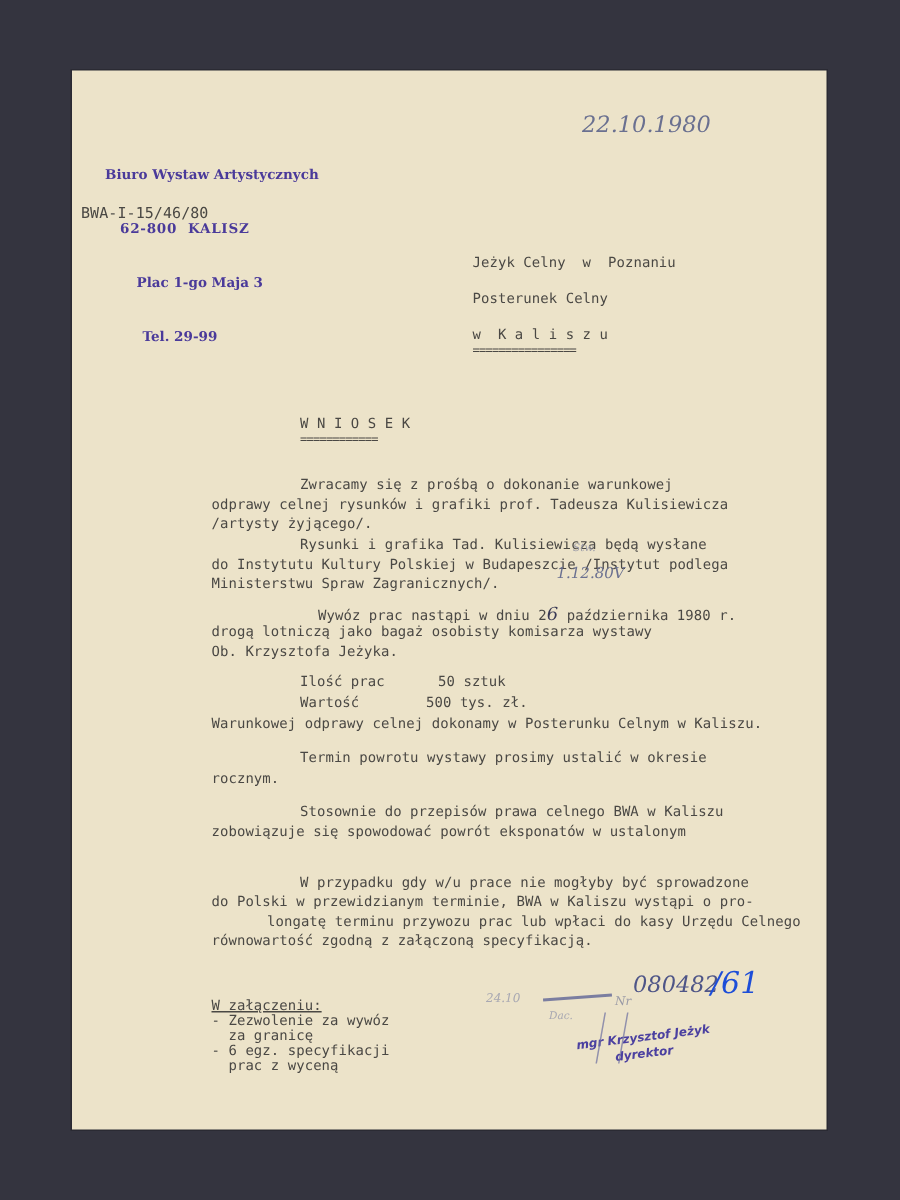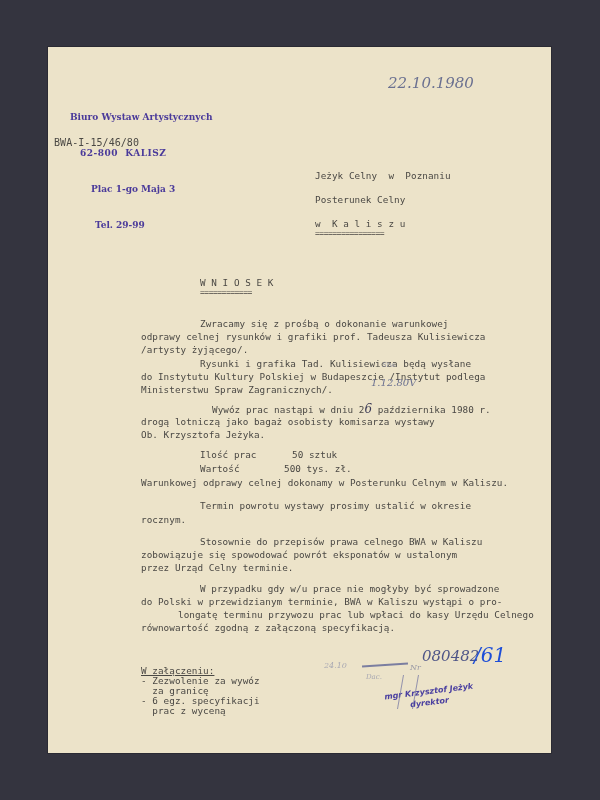--- a/index.html
+++ b/index.html
@@ -69,21 +69,20 @@
   <div class="abs type" style="left:152px; top:416px;">Wartość</div>
   <div class="abs type" style="left:236px; top:416px;">500 tys. zł.</div>
 
   <div class="abs type" style="left:93px; top:430px;">Warunkowej odprawy celnej dokonamy w Posterunku Celnym w Kaliszu.</div>
 
   <div class="abs type" style="left:152px; top:453px;">Termin powrotu wystawy prosimy ustalić w okresie</div>
   <div class="abs type" style="left:93px; top:467px;">rocznym.</div>
 
   <div class="abs type" style="left:152px; top:489px;">Stosownie do przepisów prawa celnego BWA w Kaliszu</div>
   <div class="abs type" style="left:93px; top:502px;">zobowiązuje się spowodować powrót eksponatów w ustalonym</div>
-  <div class="abs type" style="left:93px; top:515px;">przez Urząd Celny terminie.</div>
 
   <div class="abs type" style="left:152px; top:536px;">W przypadku gdy w/u prace nie mogłyby być sprowadzone</div>
   <div class="abs type" style="left:93px; top:549px;">do Polski w przewidzianym terminie, BWA w Kaliszu wystąpi o pro-</div>
   <div class="abs type" style="left:93px; top:562px;margin-left:37px;">longatę terminu przywozu prac lub wpłaci do kasy Urzędu Celnego</div>
   <div class="abs type" style="left:93px; top:575px;">równowartość zgodną z załączoną specyfikacją.</div>
 
   <div class="abs hand" style="left:276px; top:614px; font-size:8px; color:#a8a8b2;">24.10</div>
   <div class="abs" style="left:314px; top:617px; width:46px; height:2px; background:#7b7ea0; transform:rotate(-4deg);"></div>
   <div class="abs hand" style="left:318px; top:626px; font-size:7px; color:#a8a8b2;">Dac.</div>
   <div class="abs hand" style="left:362px; top:616px; font-size:8px; color:#9a9aa6;">Nr</div>

